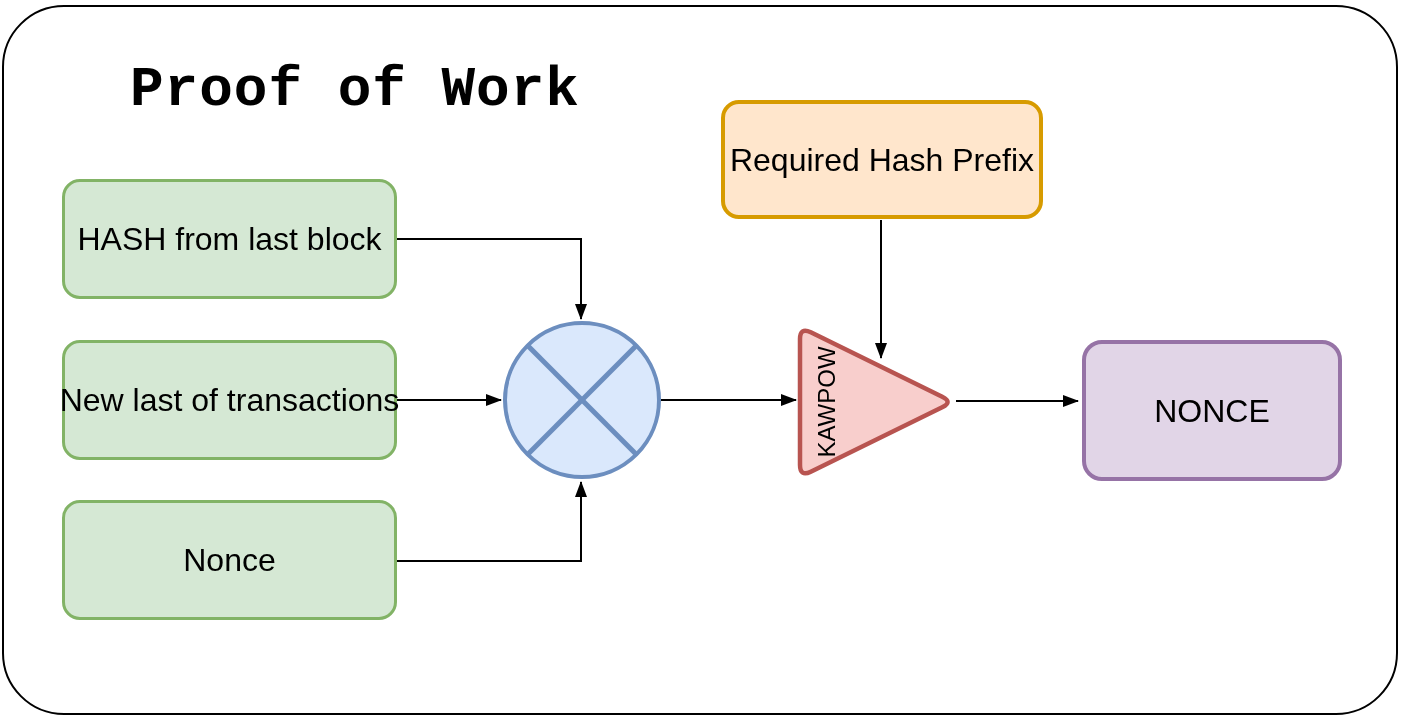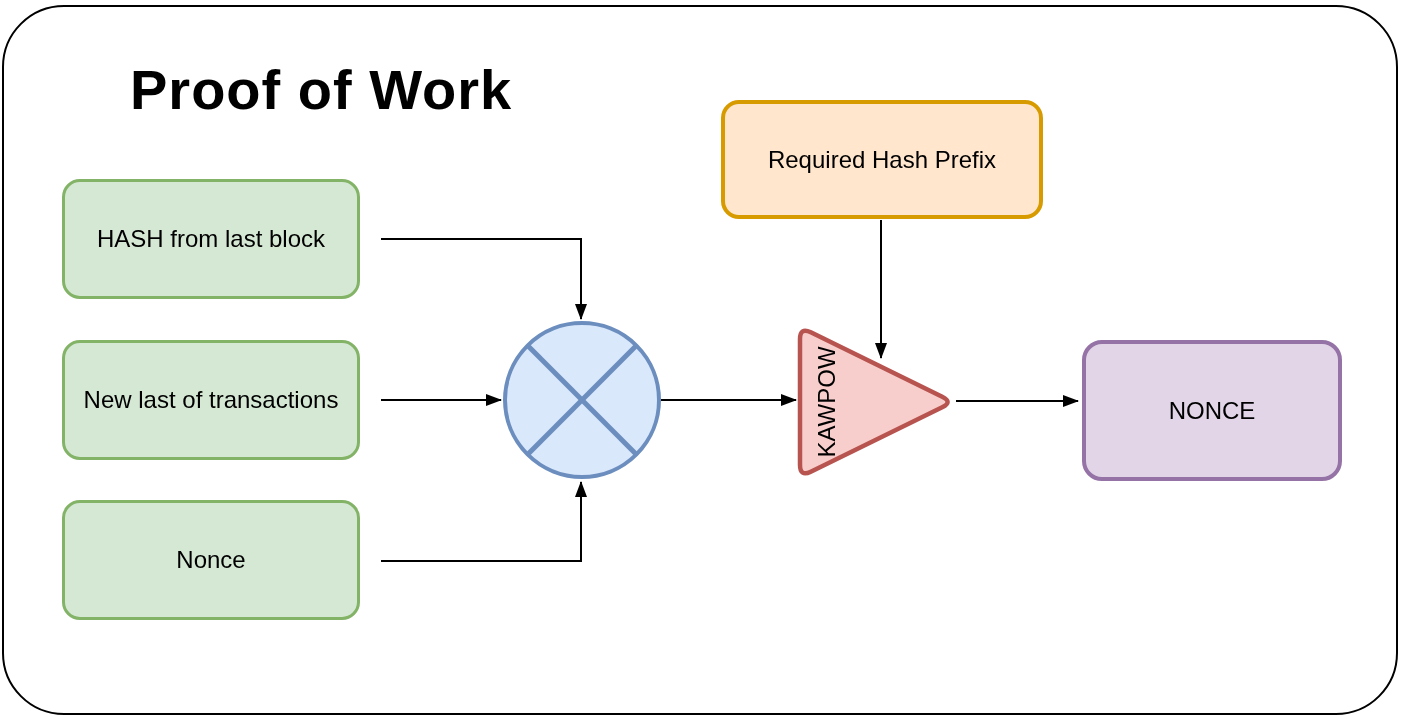--- a/index.html
+++ b/index.html
@@ -17,28 +17,28 @@
     position:relative; width:1402px; height:722px;
     background:var(--background); overflow:hidden;
   }
   .outer-border {
     position:absolute; left:2px; top:5px; width:1396px; height:710px;
     border:2px solid var(--border); border-radius:62px;
   }
   .title {
     position:absolute; left:130px; top:62px;
     font-size:56px; line-height:56px; font-weight:bold;
-    letter-spacing:1px; white-space:nowrap;
+    letter-spacing:1px; white-space:nowrap;font-family:Liberation Mono, monospace;
   }
   .node {
     position:absolute; display:flex; align-items:center; justify-content:center;
-    text-align:center; font-size:24px; line-height:1.25; white-space:nowrap;
+    text-align:center; font-size:32px; line-height:1.25; white-space:nowrap;
   }
   .node.green {
-    left:62px; width:298px; height:120px; border-radius:18px;
+    left:62px; width:335px; height:120px; border-radius:18px;
     background:var(--green-fill); border:3px solid var(--green-stroke);justify-content:center;
   }
   .node.green.n1 { top:179px; }
   .node.green.n2 { top:340px; }
   .node.green.n3 { top:500px; }
   .node.orange {
     left:721px; top:100px; width:322px; height:119px; border-radius:18px;
     background:var(--orange-fill); border:4px solid var(--orange-stroke);
   }
   .node.purple {

